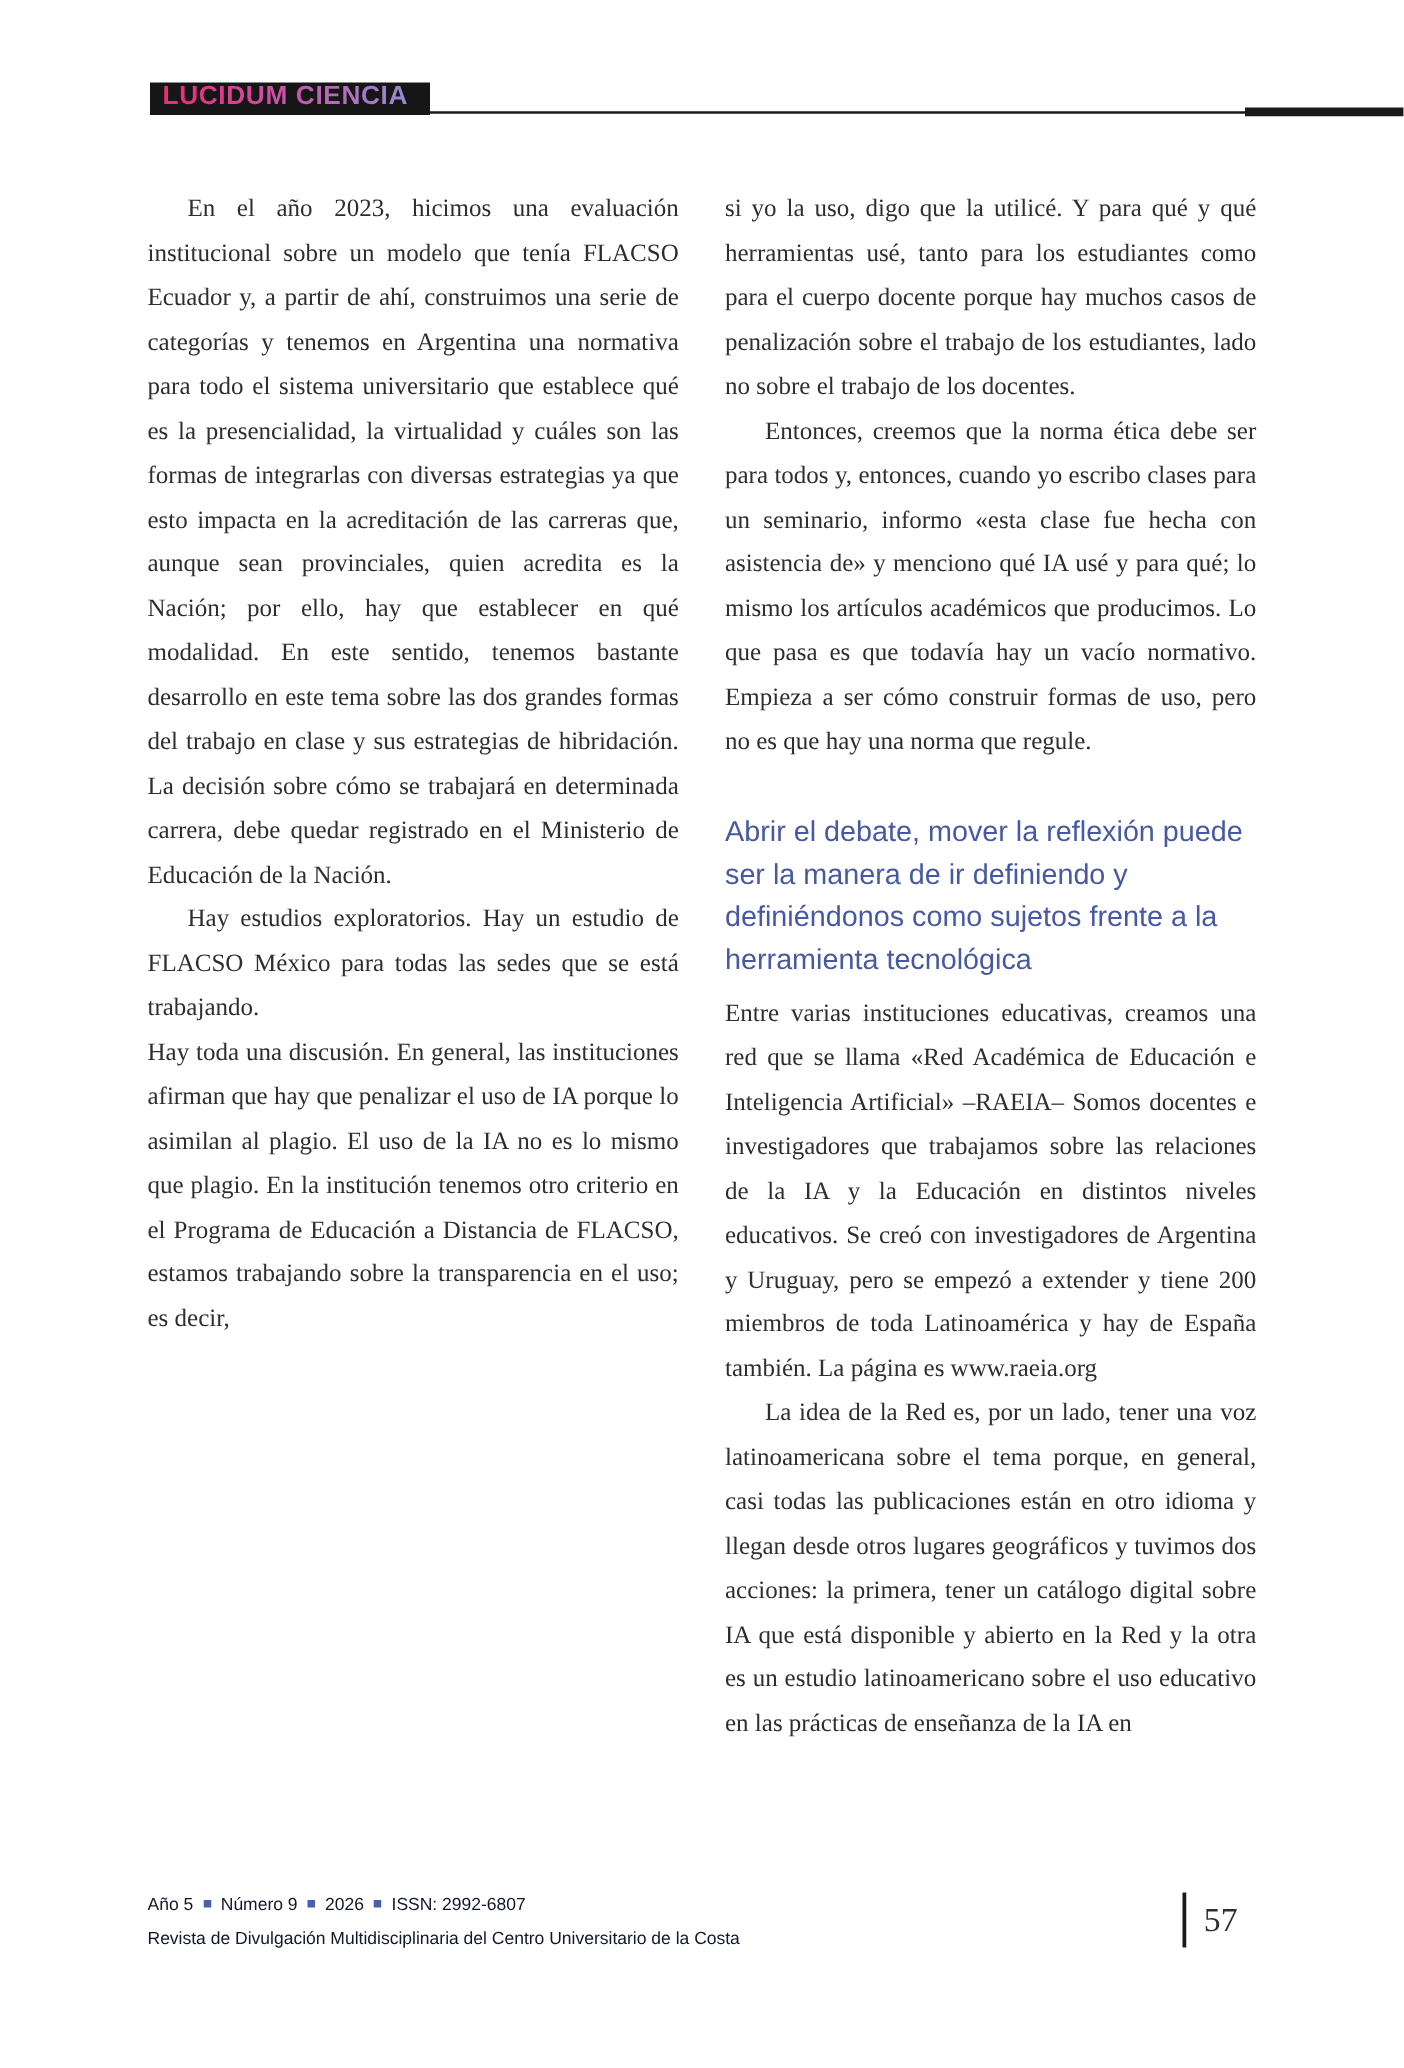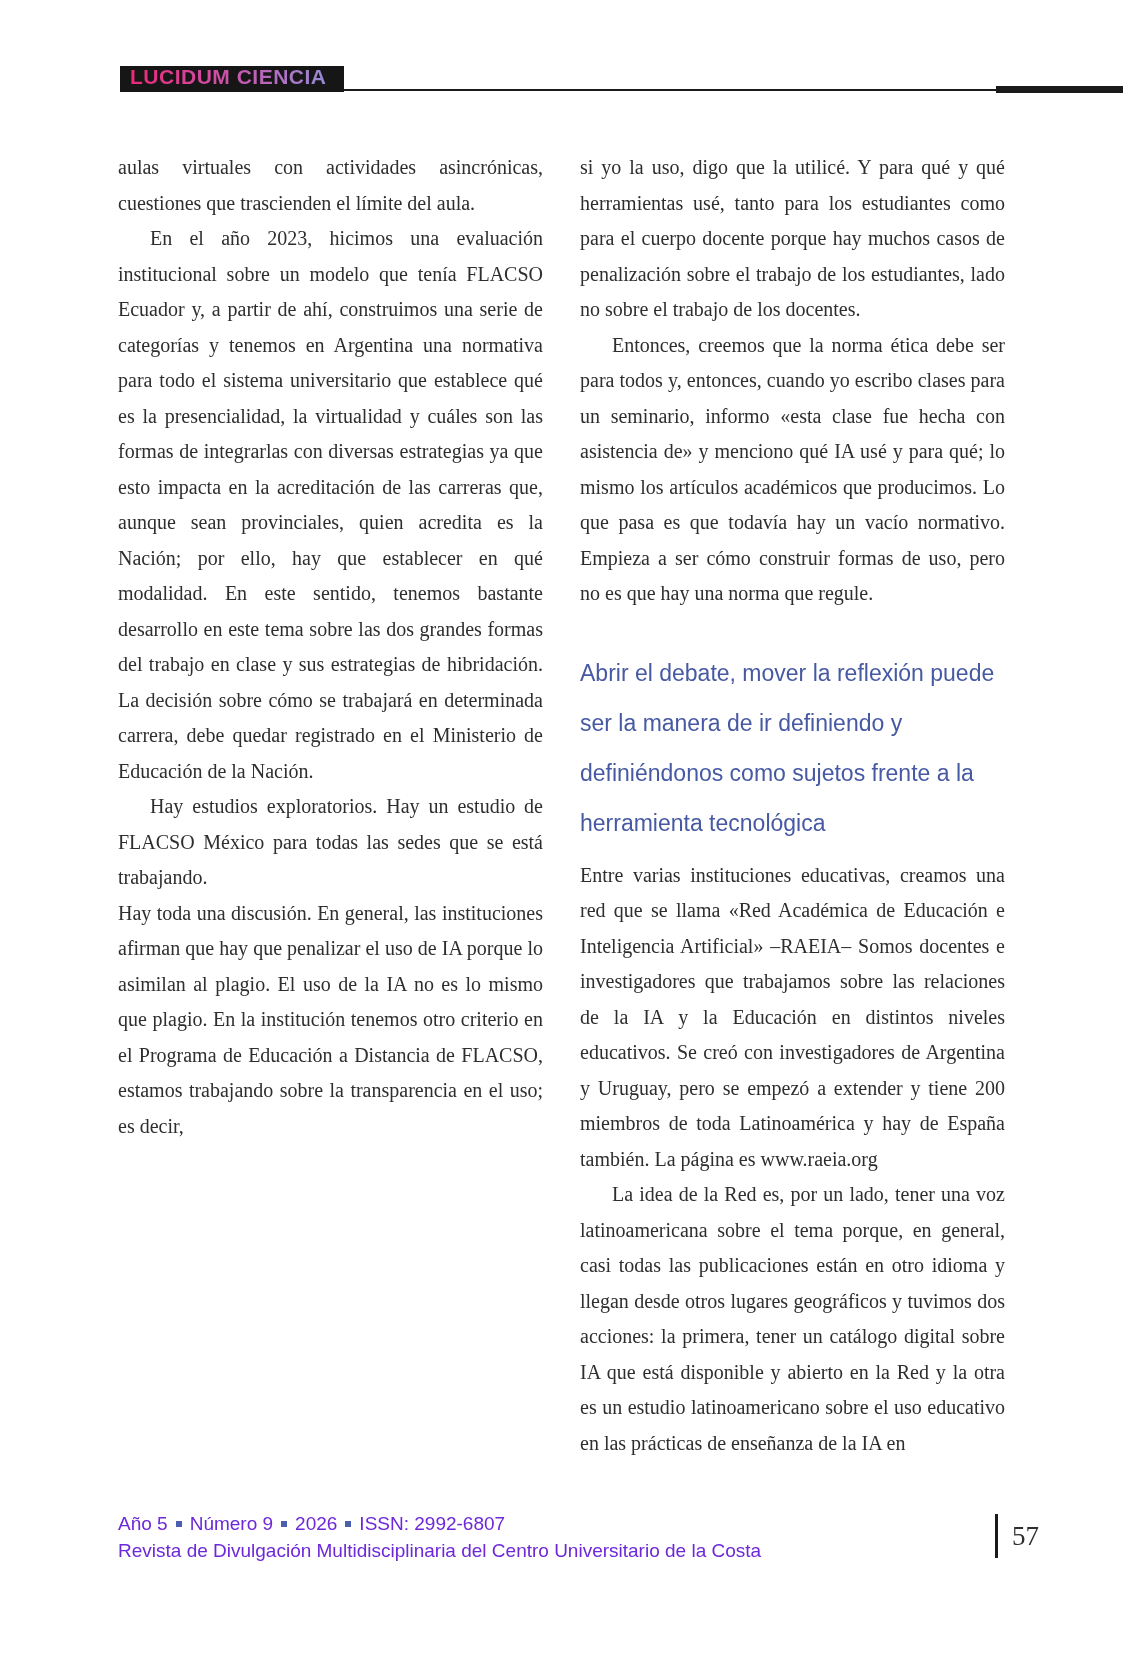--- a/index.html
+++ b/index.html
@@ -78,47 +78,47 @@
     text-align: justify;
     hyphens: auto;
     -webkit-hyphens: auto;
   }
   .col p.indent { text-indent: 32px; }
   .col h2 {
     margin: 36px 0 10px 0;
     font-family: "Liberation Sans", sans-serif;
     font-weight: 500;
     font-size: 23px;
-    line-height: 50px;
+    line-height: 34px;
     color: #4659a2;
     text-align: left;
   }
 
   
   .footer {
     position: absolute;
     left: 118px;
     top: 1510px;
     font-family: "Liberation Sans", sans-serif;
-    font-size: 19px;
+    font-size: 14px;
     line-height: 27px;
-    color: #6d28d9;
+    color: #0f172a;
   }
   .footer-meta { white-space: nowrap; }
   .bullet-sep {
     display: inline-block;
     width: 6px;
     height: 6px;
     background: #4a5fae;
     margin: 0 8px 2px 8px;
     vertical-align: middle;
   }
   .pagenum-block {
     position: absolute;
-    left: 995px;
+    left: 946px;
     top: 1514px;
     height: 44px;
     display: flex;
     align-items: center;
     gap: 14px;
     justify-content: flex-end;
   }
   .pagenum-bar {
     width: 3px;
     height: 44px;
@@ -138,21 +138,20 @@
 
   <div class="masthead">
     <span class="masthead-text">LUCIDUM CIENCIA</span>
   </div>
   <div class="header-rule-thin"></div>
   <div class="header-rule-thick"></div>
 
   <div class="columns">
 
     <div class="col">
-      <p>aulas virtuales con actividades asincrónicas, cuestiones que trascienden el límite del aula.</p>
       <p class="indent">En el año 2023, hicimos una evaluación institucional sobre un modelo que tenía FLACSO Ecuador y, a partir de ahí, construimos una serie de categorías y tenemos en Argentina una normativa para todo el sistema universitario que establece qué es la presencialidad, la virtualidad y cuáles son las formas de integrarlas con diversas estrategias ya que esto impacta en la acreditación de las carreras que, aunque sean provinciales, quien acredita es la Nación; por ello, hay que establecer en qué modalidad. En este sentido, tenemos bastante desarrollo en este tema sobre las dos grandes formas del trabajo en clase y sus estrategias de hibridación. La decisión sobre cómo se trabajará en determinada carrera, debe quedar registrado en el Ministerio de Educación de la Nación.</p>
       <p class="indent">Hay estudios exploratorios. Hay un estudio de FLACSO México para todas las sedes que se está trabajando.</p>
       <p>Hay toda una discusión. En general, las instituciones afirman que hay que penalizar el uso de IA porque lo asimilan al plagio. El uso de la IA no es lo mismo que plagio. En la institución tenemos otro criterio en el Programa de Educación a Distancia de FLACSO, estamos trabajando sobre la transparencia en el uso; es decir,</p>
     </div>
 
     <div class="col">
       <p>si yo la uso, digo que la utilicé. Y para qué y qué herramientas usé, tanto para los estudiantes como para el cuerpo docente porque hay muchos casos de penalización sobre el trabajo de los estudiantes, lado no sobre el trabajo de los docentes.</p>
       <p class="indent">Entonces, creemos que la norma ética debe ser para todos y, entonces, cuando yo escribo clases para un seminario, informo «esta clase fue hecha con asistencia de» y menciono qué IA usé y para qué; lo mismo los artículos académicos que producimos. Lo que pasa es que todavía hay un vacío normativo. Empieza a ser cómo construir formas de uso, pero no es que hay una norma que regule.</p>
       <h2>Abrir el debate, mover la reflexión puede ser la manera de ir definiendo y definiéndonos como sujetos frente a la herramienta tecnológica</h2>
       <p>Entre varias instituciones educativas, creamos una red que se llama «Red Académica de Educación e Inteligencia Artificial» –RAEIA– Somos docentes e investigadores que trabajamos sobre las relaciones de la IA y la Educación en distintos niveles educativos. Se creó con investigadores de Argentina y Uruguay, pero se empezó a extender y tiene 200 miembros de toda Latinoamérica y hay de España también. La página es www.raeia.org</p>

